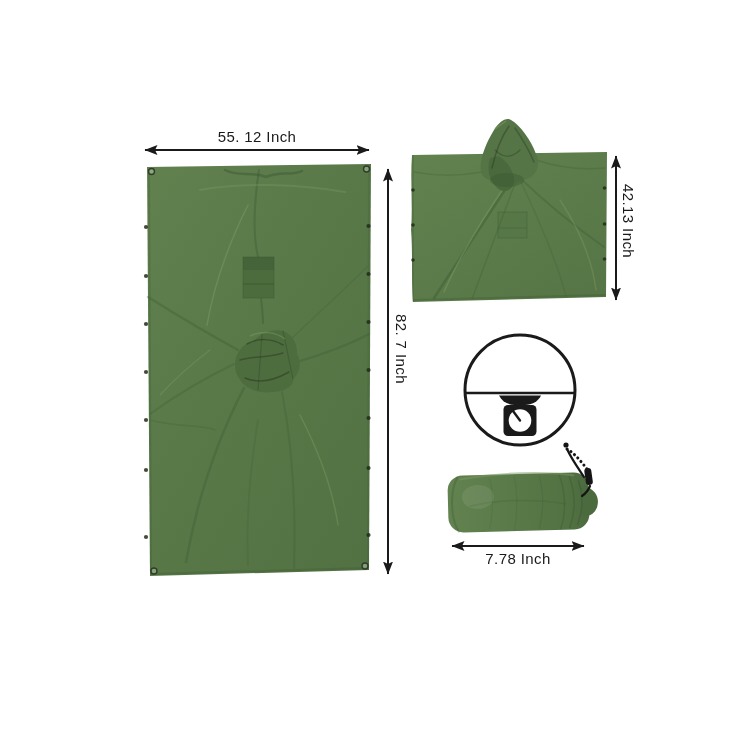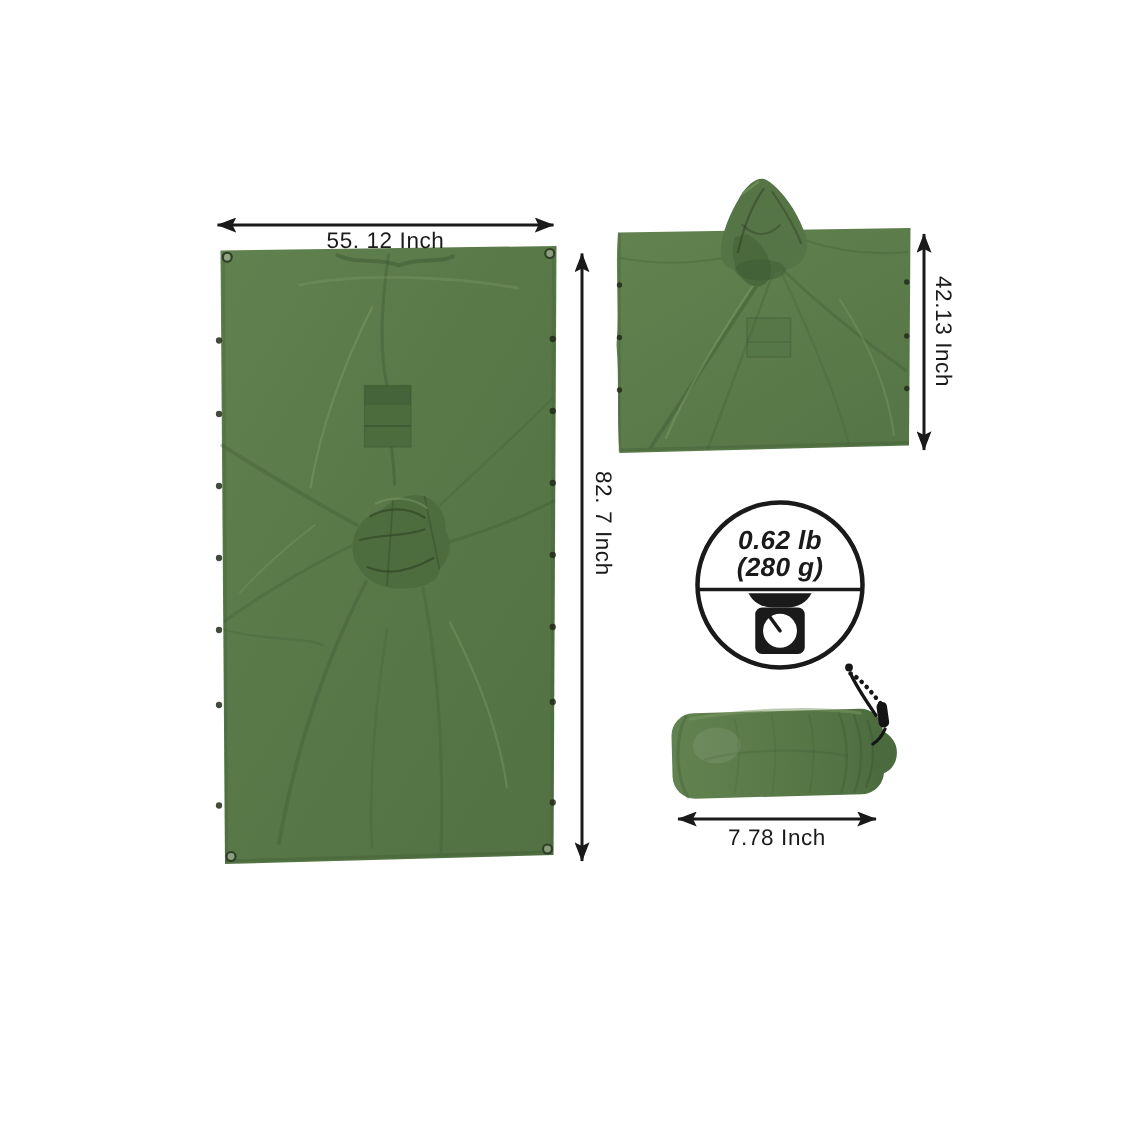--- a/index.html
+++ b/index.html
@@ -222,26 +222,22 @@
     </g>
 
     <g stroke="var(--ink,#1a1a1a)" stroke-width="2">
       <line x1="145" y1="150" x2="369" y2="150" marker-start="url(#ah)" marker-end="url(#ah)"></line>
       <line x1="388" y1="169" x2="388" y2="574" marker-start="url(#ah)" marker-end="url(#ah)"></line>
       <line x1="616" y1="156" x2="616" y2="300" marker-start="url(#ah)" marker-end="url(#ah)"></line>
       <line x1="452" y1="546" x2="584" y2="546" marker-start="url(#ah)" marker-end="url(#ah)"></line>
     </g>
   </svg>
 
-  <div class="dim-label center" style="left:147px; top:128px; width:220px;margin-top:24px;">55. 12 Inch</div>
+  <div class="dim-label center" style="left:147px; top:128px; width:220px;">55. 12 Inch</div>
 
   <div class="dim-label vertical" style="left:393px; top:314px;">82. 7 Inch</div>
 
   <div class="dim-label vertical" style="left:620px; top:184px;">42.13 Inch</div>
 
   <div class="dim-label center" style="left:458px; top:550px; width:120px;">7.78 Inch</div>
 
-  <div class="weight-text">
-    <div>0.62 lb</div>
-    <div>(280 g)</div>
-  </div>
 
 </div>
 
 </body></html>

